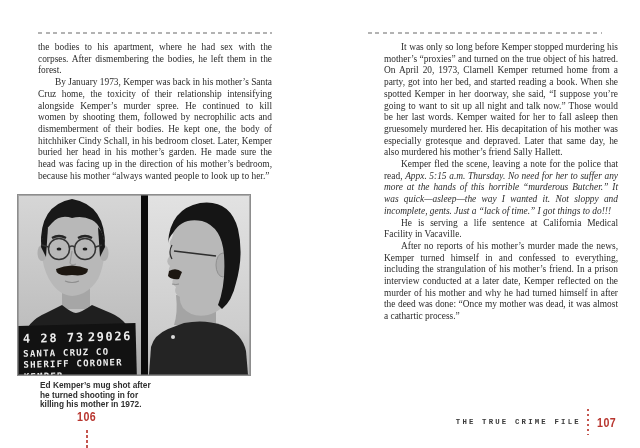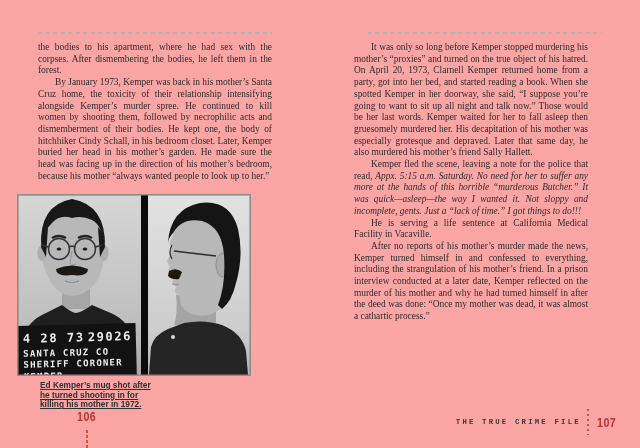--- a/index.html
+++ b/index.html
@@ -1,56 +1,56 @@
 <!DOCTYPE html>
 <html><head>
 <meta charset="utf-8">
 <style>
   html,body { margin:0; padding:0; background:#e9e9e9; }
   .spread {
     position:relative; width:640px; height:448px; margin:0 auto;
-    background:#fca5a5; overflow:hidden;
+    background:#ffffff; overflow:hidden;
     font-family:"Liberation Serif", serif;
   }
   .page { position:absolute; top:0; width:320px; height:448px; }
   .page-left  { left:0; }
   .page-right { left:320px; }
 
   .rule-top {
     position:absolute; top:32px; height:2px;
     background:repeating-linear-gradient(90deg,#b3b3b3 0 4px, transparent 4px 7.5px);
   }
   .page-left  .rule-top { left:38px; width:234px; }
   .page-right .rule-top { left:48px; width:234px; }
 
   .bodytext {
     position:absolute; top:42px; width:234px;
     font-size:9.4px; line-height:11.7px; color:#2c2c2c;
     text-align:justify;
   }
   .page-left  .bodytext { left:38px; }
-  .page-right .bodytext { left:34px; }
+  .page-right .bodytext { left:64px; }
   p.para { margin:0; text-indent:17px; }
   p.para.noindent { text-indent:0; }
   .note-italic { font-style:italic; }
 
   .photo {
     position:absolute; left:18px; top:195px; width:232px; height:180px;
     outline:1px solid #8d8d8d;
   }
   .photo svg { display:block; }
 
   .plk { font-family:"DejaVu Sans Mono", monospace; font-weight:700; fill:#ececec;
          font-size:9px; letter-spacing:1.2px; }
   .plk-big { font-size:12px; letter-spacing:1.6px; }
 
   .caption {
     position:absolute; left:40px; top:381px;
     font-family:"Liberation Sans", sans-serif; font-weight:bold;
-    font-size:8.3px; line-height:9.6px; color:#2f2f2f;text-decoration:underline;
+    font-size:8.3px; line-height:9.6px; color:#2f2f2f;
   }
 
   .footer { position:absolute; display:flex; align-items:center; gap:6px; }
   .footer-left  { left:24px; top:409px;flex-direction:column; }
   .footer-right { right:22px; top:409px; }
   .pagenum {
     display:inline-block;
     color:#b8362f; font-family:"Liberation Sans", sans-serif;
     font-weight:700; font-size:13px; letter-spacing:0.5px;
     transform:scaleX(0.82);
@@ -167,21 +167,21 @@
       <span class="vdash"></span>
       <span class="footer-title">THE TRUE CRIME FILE</span>
     </div>
   </div>
 
   <div class="page page-right">
     <div class="rule-top"></div>
 
     <div class="bodytext">
       <p class="para">It was only so long before Kemper stopped murdering his mother’s “proxies” and turned on the true object of his hatred. On April 20, 1973, Clarnell Kemper returned home from a party, got into her bed, and started reading a book. When she spotted Kemper in her doorway, she said, “I suppose you’re going to want to sit up all night and talk now.” Those would be her last words. Kemper waited for her to fall asleep then gruesomely murdered her. His decapitation of his mother was especially grotesque and depraved. Later that same day, he also murdered his mother’s friend Sally Hallett.</p>
-      <p class="para"><span>Kemper fled the scene, leaving a note for the police that read, </span><span class="note-italic">Appx. 5:15 a.m. Saturday. No need for her to suffer any more at the hands of this horrible “murderous Butcher.” It was quick—asleep—the way I wanted it. Not sloppy and incomplete, gents. Just a “lack of time.” I got things to do!!!</span></p>
+      <p class="para"><span>Kemper fled the scene, leaving a note for the police that read, </span><span class="note-italic">Appx. 5:15 a.m. Thursday. No need for her to suffer any more at the hands of this horrible “murderous Butcher.” It was quick—asleep—the way I wanted it. Not sloppy and incomplete, gents. Just a “lack of time.” I got things to do!!!</span></p>
       <p class="para">He is serving a life sentence at California Medical Facility in Vacaville.</p>
       <p class="para">After no reports of his mother’s murder made the news, Kemper turned himself in and confessed to everything, including the strangulation of his mother’s friend. In a prison interview conducted at a later date, Kemper reflected on the murder of his mother and why he had turned himself in after the deed was done: “Once my mother was dead, it was almost a cathartic process.”</p>
     </div>
 
     <div class="footer footer-right">
       <span class="footer-title">THE TRUE CRIME FILE</span>
       <span class="vdash"></span>
       <span class="pagenum">107</span>
     </div>
   </div>

